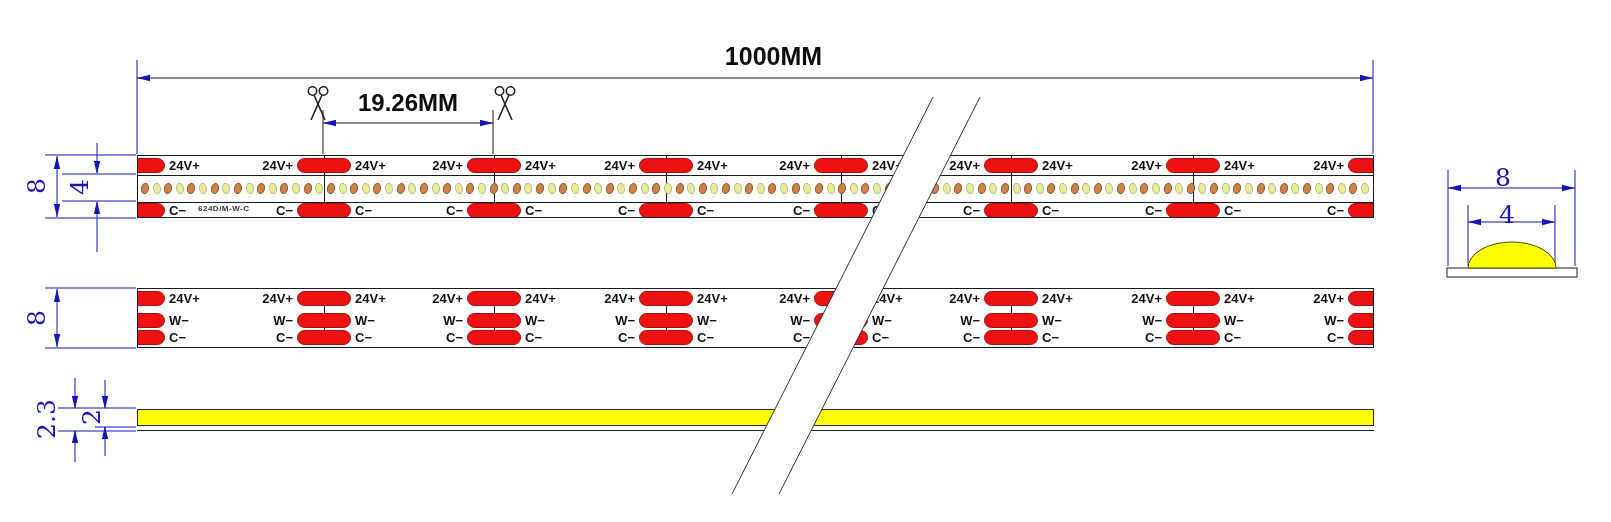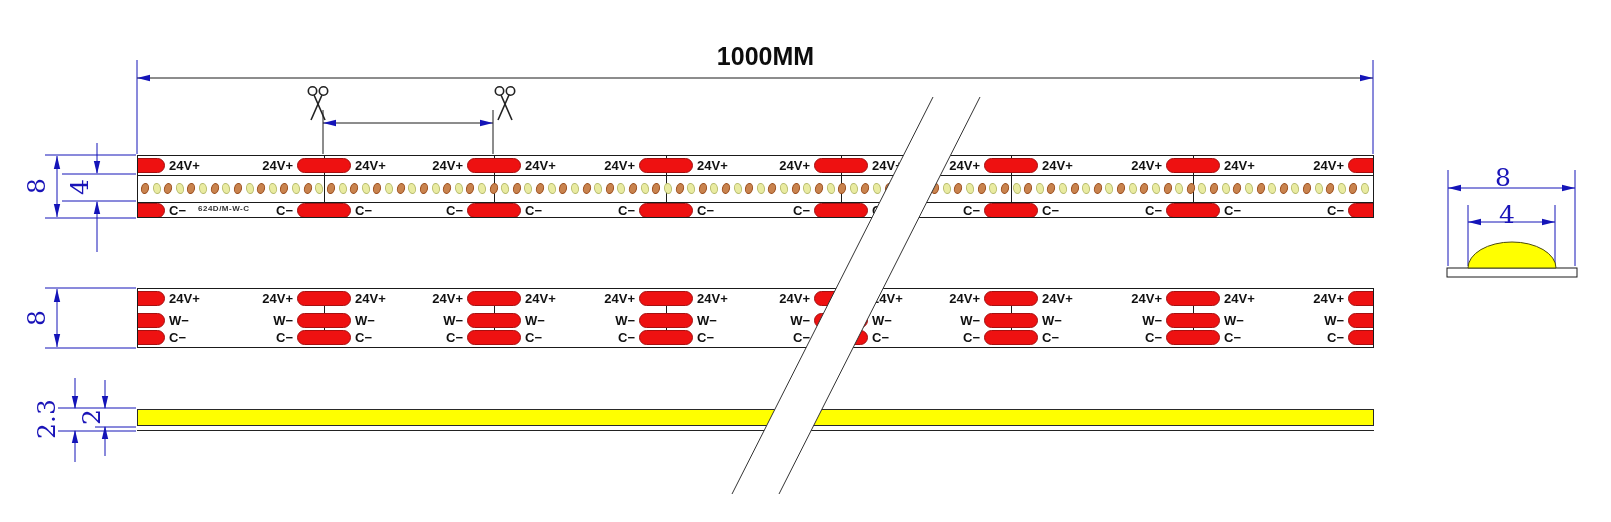--- a/index.html
+++ b/index.html
@@ -343,21 +343,22 @@
 
   <div id="profile-bar"></div>
   <div id="profile-tape"></div>
 
   <svg id="break-layer" class="layer" width="1611" height="522">
     <polygon points="933,97 980,97 779,494 732,494" fill="#ffffff"></polygon>
     <line x1="933" y1="97" x2="732" y2="494" stroke="#333" stroke-width="1"></line>
     <line x1="980" y1="97" x2="779" y2="494" stroke="#333" stroke-width="1"></line>
   </svg>
 
-  <div class="mmtext" style="left:147px;top:42px;width:1237px;">1000MM</div>
+  <div class="mmtext" style="left:155px;top:42px;width:1237px;">1000MM</div>
+  <div class="mmtext" style="left:300px;top:89px;width:216px;font-size:24px;">19.26MM</div>
   <div class="vnum" style="left:21px;top:171px;width:30px;height:30px;">8</div>
   <div class="vnum" style="left:64px;top:172px;width:30px;height:30px;">4</div>
   <div class="vnum" style="left:21px;top:303px;width:30px;height:30px;">8</div>
   <div class="vnum" style="left:24px;top:397px;width:44px;height:44px;">2.3</div>
   <div class="vnum" style="left:76px;top:402px;width:30px;height:30px;">2</div>
   <div class="hnum" style="left:1488px;top:163px;width:30px;height:28px;">8</div>
   <div class="hnum" style="left:1492px;top:200px;width:30px;height:28px;">4</div>
   <div id="part-number">624D/M-W-C</div>
 </div>
 

